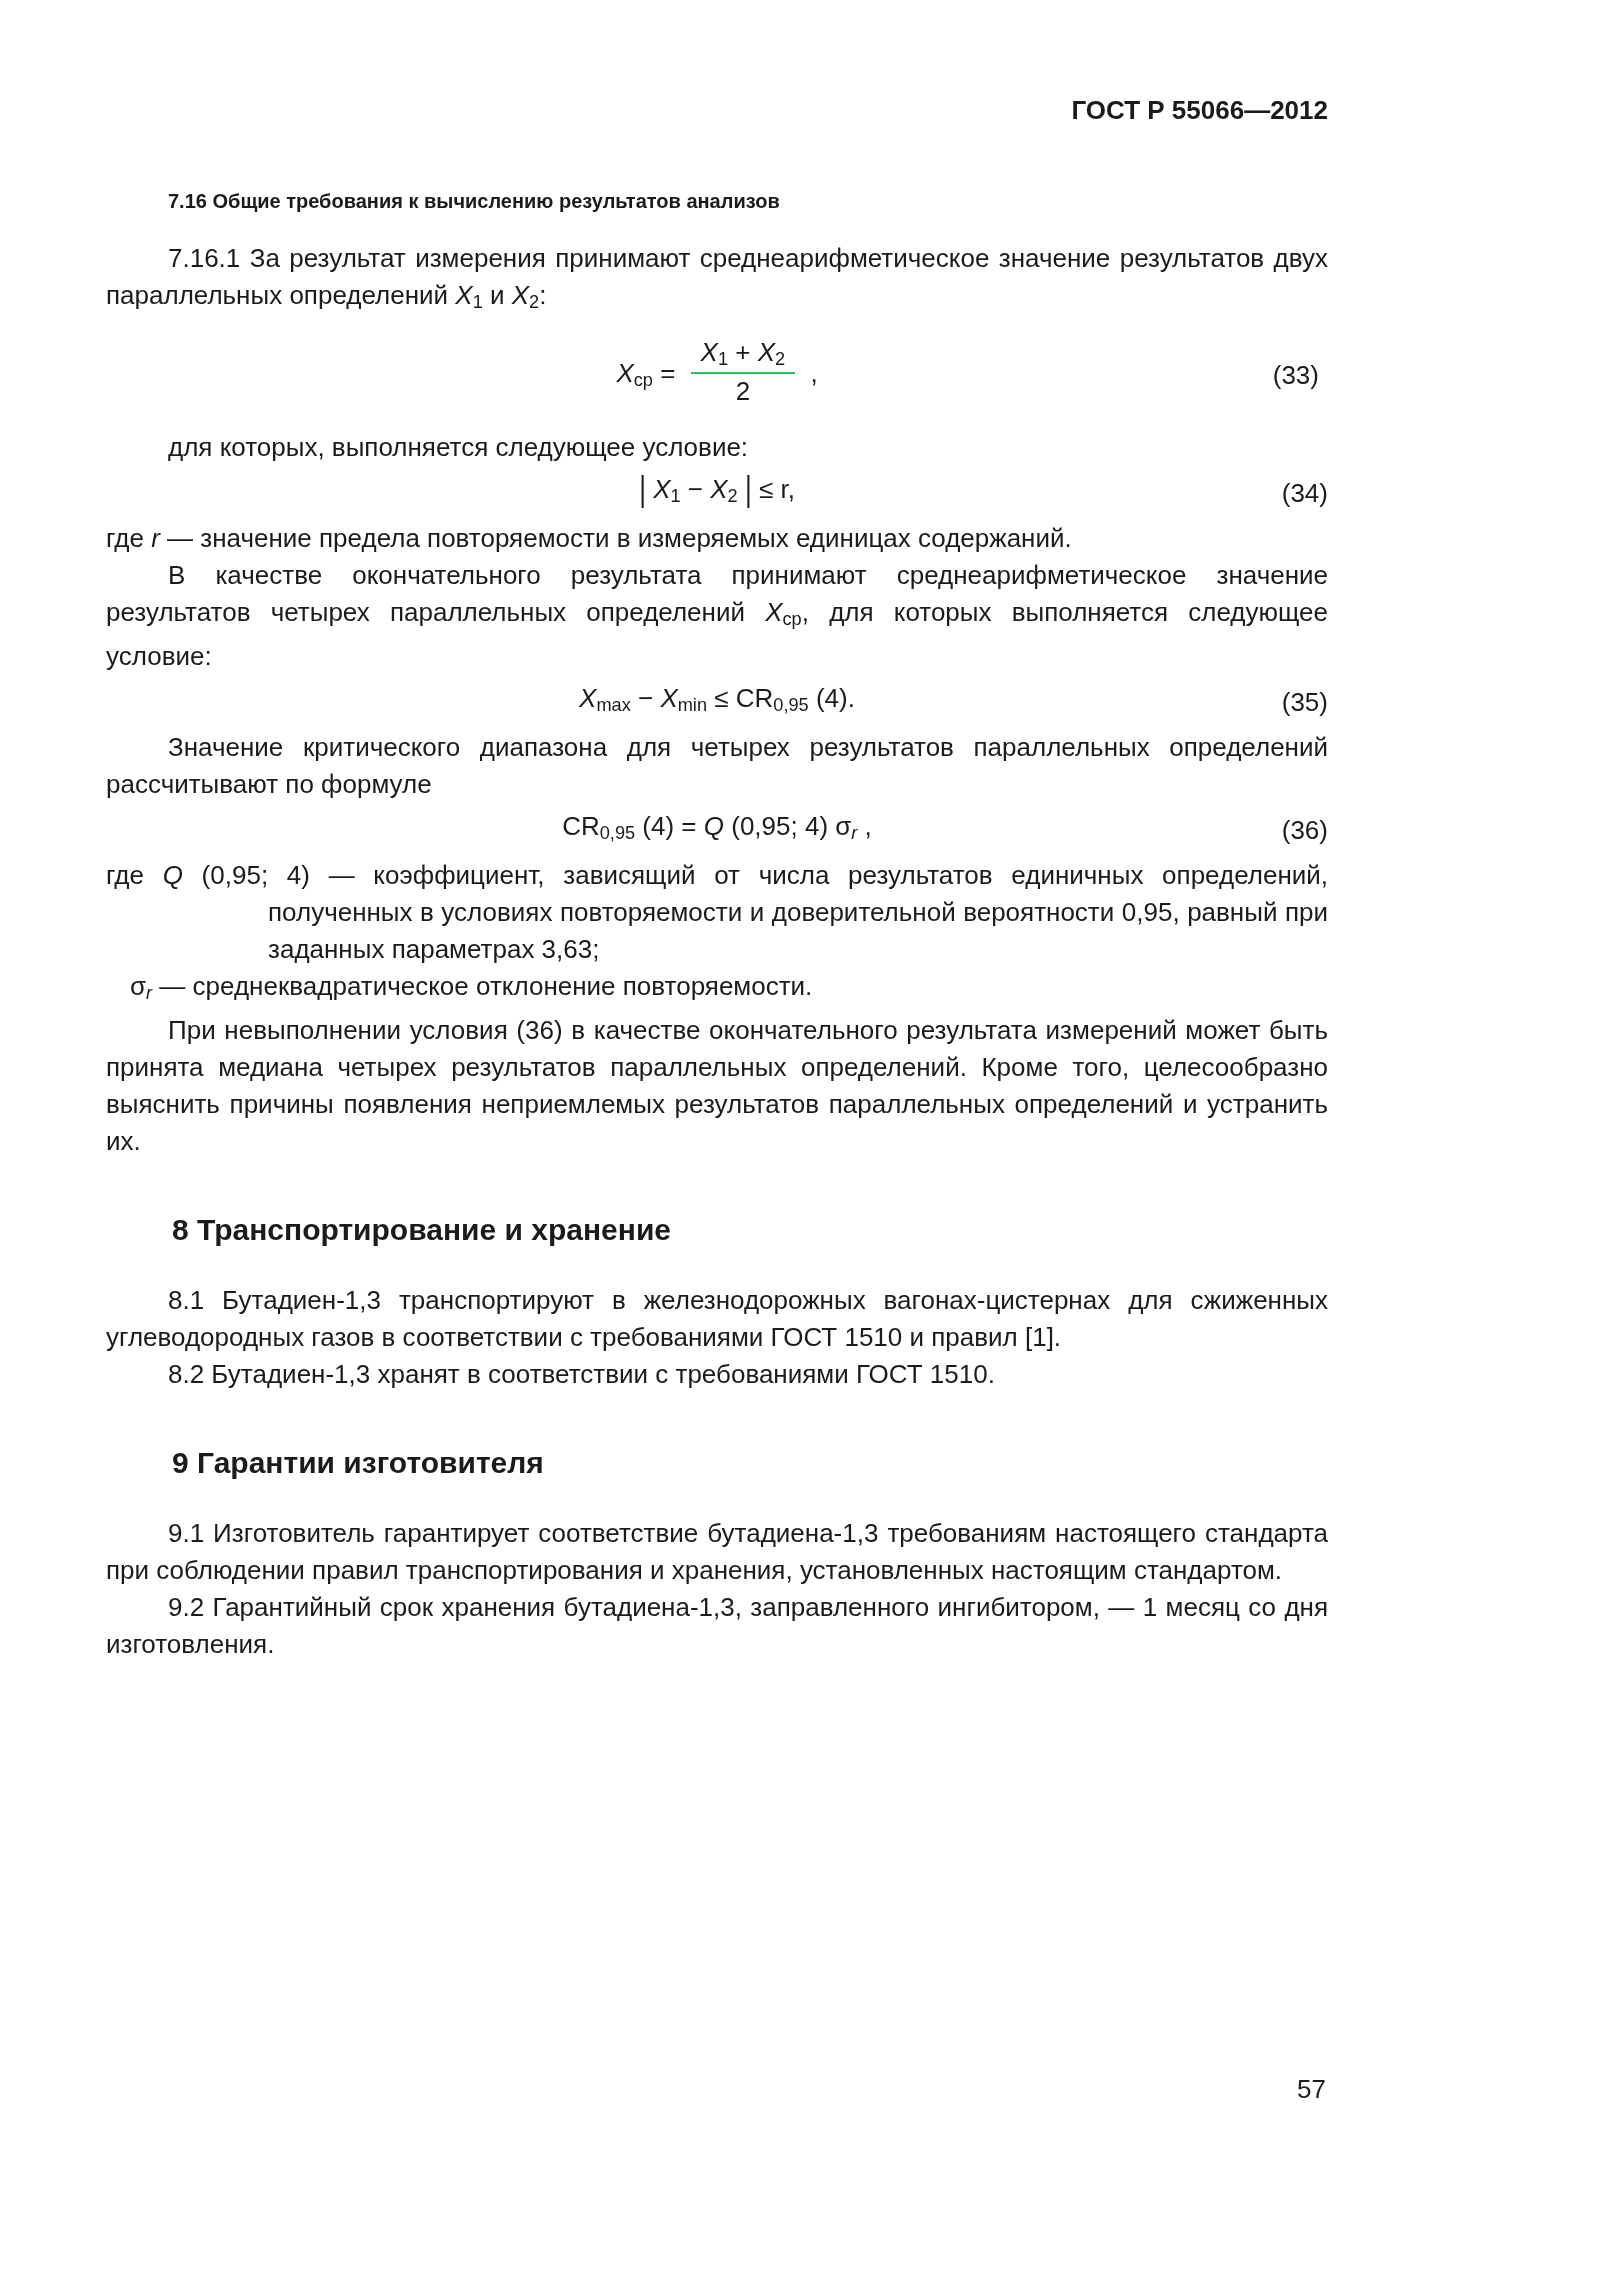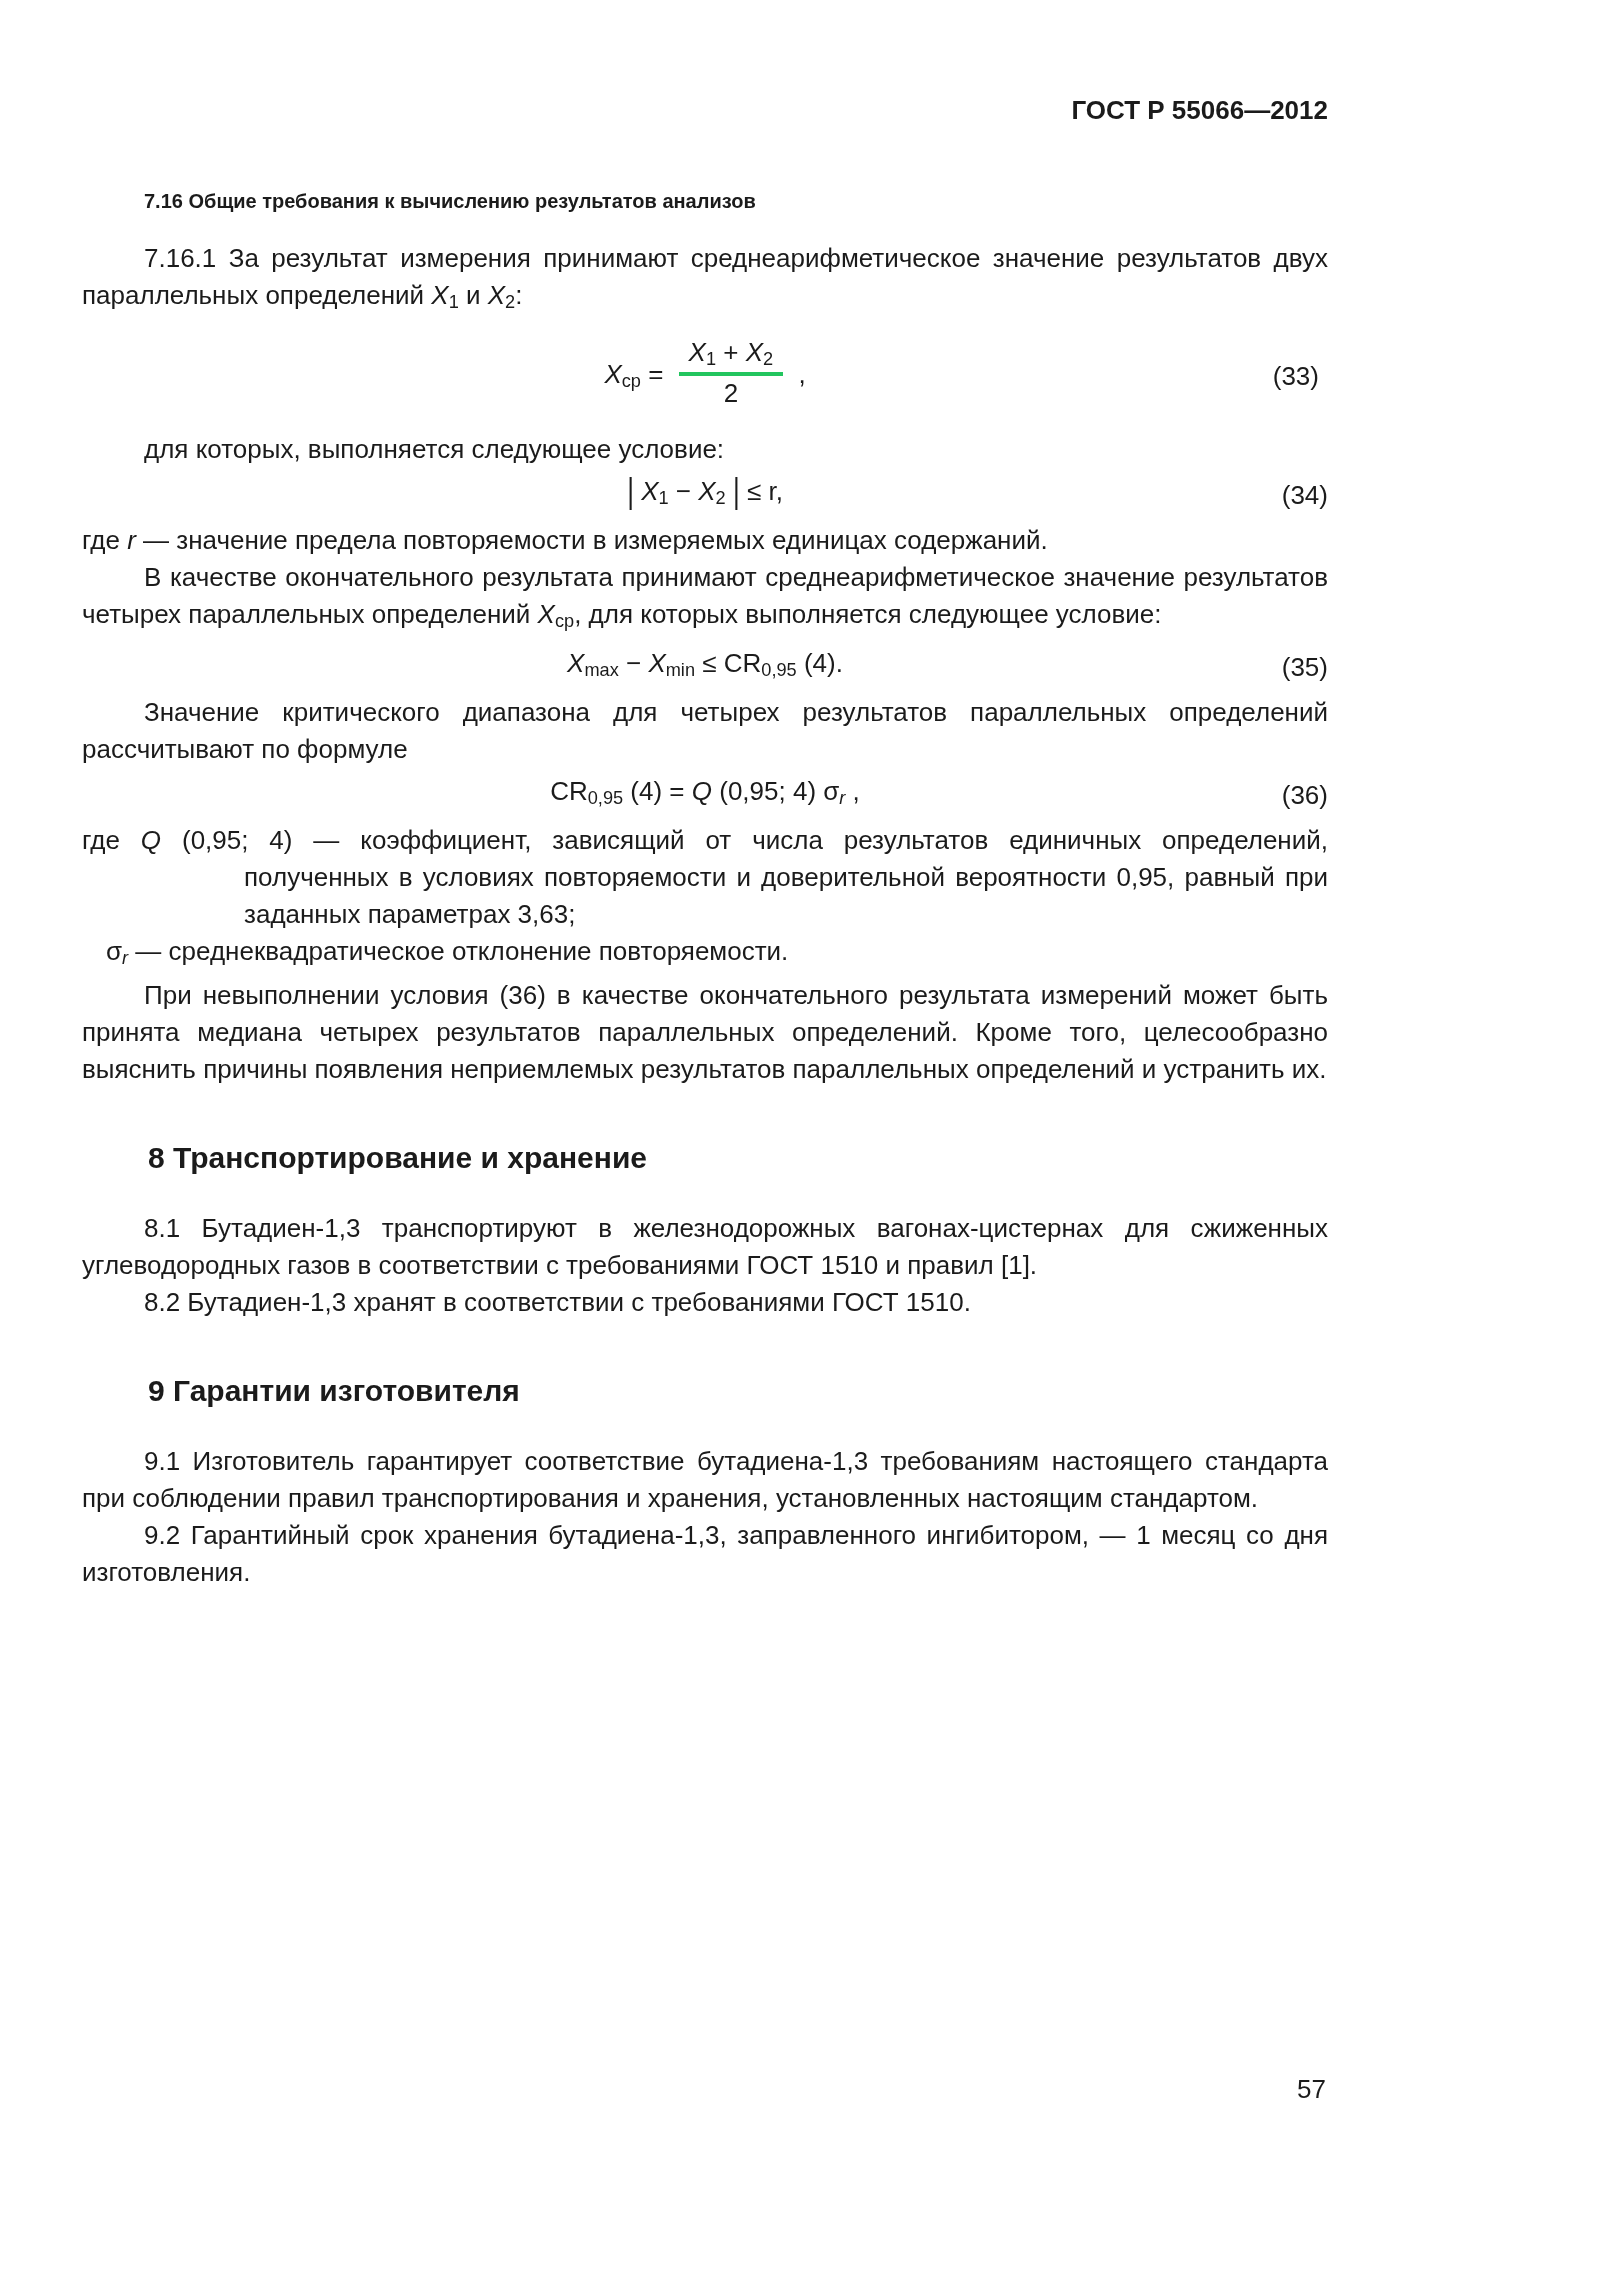--- a/index.html
+++ b/index.html
@@ -6,21 +6,21 @@
   html, body { margin: 0; padding: 0; background: #ffffff; }
   .page {
     position: relative;
     width: 1450px;
     height: 2283px;
     background: #ffffff;
     font-family: "Liberation Sans", sans-serif;
     color: #1b1b1b;
     font-size: 26px;
     line-height: 37px;
-    padding: 92px 122px 0 82px;
+    padding: 92px 122px 0 106px;
     overflow: hidden;
   }
   .doc-header {
     text-align: right;
     font-weight: bold;
     margin-bottom: 54px;
   }
   .subheading {
     font-size: 20px;
     font-weight: bold;
@@ -54,21 +54,21 @@
     display: inline-block;
     vertical-align: middle;
     text-align: center;
     margin: 0 8px;
     position: relative;
     top: -3px;
   }
   .frac .num {
     display: block;
     padding: 0 10px 3px 10px;
-    border-bottom: 4px solid #22c55e;
+    border-bottom: 2px solid #22c55e;
     line-height: 1.1;
   }
   .frac .den { display: block; padding-top: 3px; line-height: 1.1; }
   .it { font-style: italic; }
   .sb { font-size: 0.7em; vertical-align: -0.22em; }
   .bar { display: inline-block; transform: scaleY(1.35); font-weight: 300; }
   .page-number { position: absolute; right: 124px; bottom: 175px; }
 </style>
 </head>
 <body>

